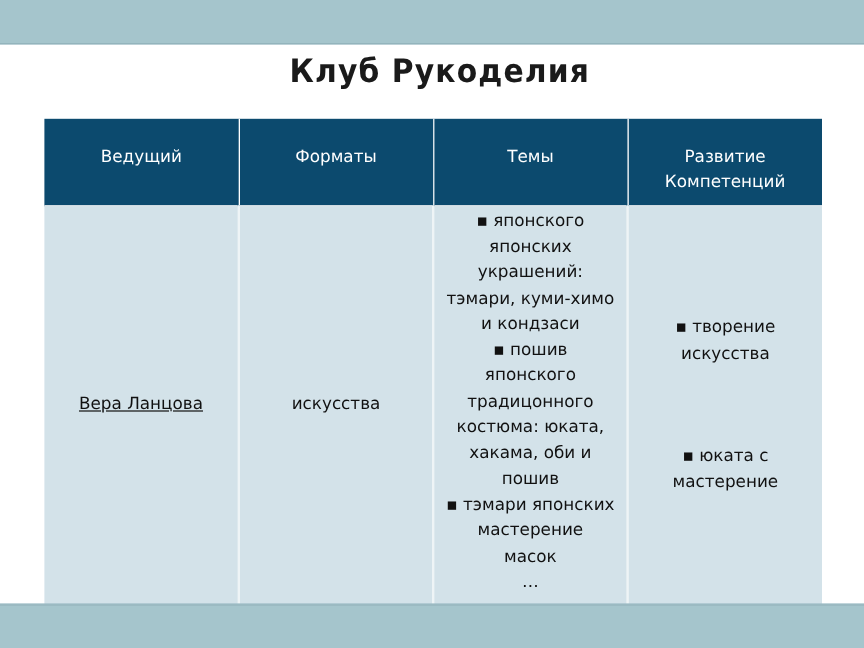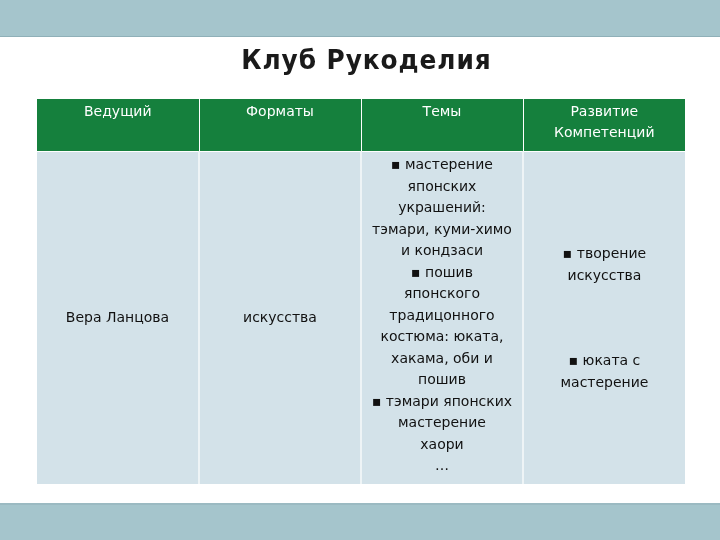--- a/index.html
+++ b/index.html
@@ -24,35 +24,35 @@
       padding-left: 14px;
       box-sizing: border-box;
     }
     .table-wrap {
       position: absolute; left: 37px; top: 99px; width: 648px;
     }
     table {
       width: 648px; border-collapse: collapse; table-layout: fixed;
     }
     th {
-      background: #15803d; color: #ffffff; font-weight: normal;
+      background: #0c4a6e; color: #ffffff; font-weight: normal;
       font-size: 14px; line-height: 21px; height: 50px; vertical-align: top;
-      padding: 2px 4px 0 4px; text-align: center;
+      padding: 22px 4px 0 4px; text-align: center;
       border-left: 1px solid #ffffff; border-right: 1px solid #ffffff;
       border-bottom: 1px solid #ffffff;
     }
     th:first-child { border-left: none; }
     th:last-child { border-right: none; }
     td {
       background: #d3e2e9; color: #111111; font-size: 14px; line-height: 21.5px;
       text-align: center; vertical-align: middle; height: 330px;
       padding: 0 4px;
       border-left: 2px solid #eef4f6; border-right: 2px solid #eef4f6;
     }
-    td:first-child { border-left: none; }
+    td:first-child { border-left: none; text-decoration: underline; }
     td:last-child { border-right: none; }
     .cell-lines { display: block; }
     .line { display: block; white-space: nowrap; }
     .comp-block { display: block; }
     .comp-gap { display: block; height: 64px; }
     .col-themes { padding-top: 2px; vertical-align: top; }
   </style>
 </head>
 <body>
 
@@ -72,34 +72,34 @@
           <span class="line">Компетенций</span>
         </th>
       </tr>
     </thead>
     <tbody>
       <tr>
         <td>Вера Ланцова</td>
         <td>искусства</td>
         <td class="col-themes">
           <span class="cell-lines">
-            <span class="line">▪ мастерение</span>
+            <span class="line">▪ японского</span>
             <span class="line">японских</span>
             <span class="line">украшений:</span>
             <span class="line">тэмари, куми-химо</span>
             <span class="line">и кондзаси</span>
             <span class="line">▪ пошив</span>
             <span class="line">японского</span>
             <span class="line">традицонного</span>
             <span class="line">костюма: юката,</span>
             <span class="line">хакама, оби и</span>
             <span class="line">пошив</span>
             <span class="line">▪ тэмари японских</span>
             <span class="line">мастерение</span>
-            <span class="line">хаори</span>
+            <span class="line">масок</span>
             <span class="line">…</span>
           </span>
         </td>
         <td>
           <span class="comp-block">
             <span class="line">▪ творение</span>
             <span class="line">искусства</span>
           </span>
           <span class="comp-gap"></span>
           <span class="comp-block">

